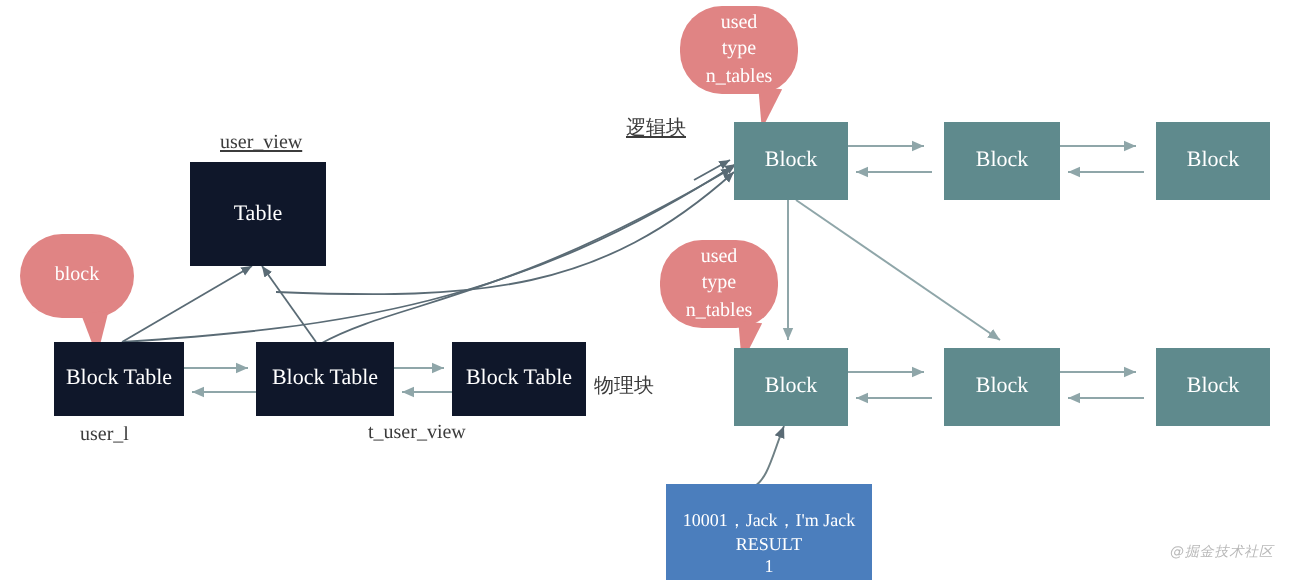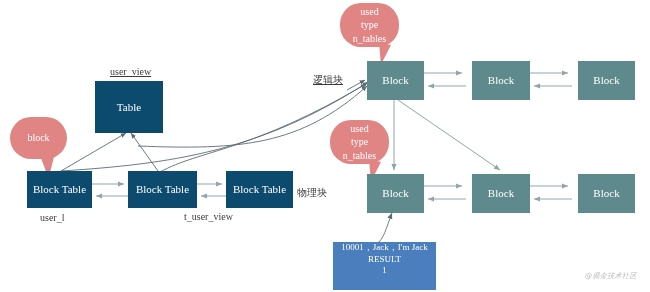--- a/index.html
+++ b/index.html
@@ -29,32 +29,32 @@
     position: absolute;
     box-sizing: border-box;
     display: flex;
     align-items: center;
     justify-content: center;
     text-align: center;
     color: #ffffff;
     line-height: 1.15;
   }
   .orange-box {
-    background: #0c4a6e;
+    background: #0f172a;
     font-size: 11px;
   }
   .teal-box {
     background: #5f8a8d;
     font-size: 11px;
   }
   .blue-box {
     background: #4b7ebd;
     font-size: 9px;
     flex-direction: column;
-    justify-content: flex-start;
+    justify-content: flex-end;
     line-height: 1.3;
   }
   .blue-box span { display: block; white-space: nowrap; }
   .callout {
     position: absolute;
     background: #e08484;
     border-radius: 21px;
     color: #ffffff;
     font-size: 10px;
     text-align: center;
@@ -198,21 +198,21 @@
 
   <div class="node orange-box" style="left:226px; top:171px; width:67px; height:37px;">Block Table</div>
 
   <div class="callout" style="left:340px; top:3px; width:59px; height:44px;">
     <span>used</span>
     <span>type</span>
     <span>n_tables</span>
     <div class="tail" style="left:38px; top:41px; border-left:4px solid transparent; border-right:8px solid transparent; border-top:21px solid #e08484; transform:rotate(6deg);"></div>
   </div>
 
-  <div class="side-label" style="left:313px; top:73px;text-decoration:underline;">逻辑块</div>
+  <div class="side-label" style="left:313px; top:57px;text-decoration:underline;">逻辑块</div>
 
   <div class="node teal-box" style="left:367px; top:61px; width:57px; height:39px;">Block</div>
   <div class="node teal-box" style="left:472px; top:61px; width:58px; height:39px;">Block</div>
   <div class="node teal-box" style="left:578px; top:61px; width:57px; height:39px;">Block</div>
 
   <div class="callout" style="left:330px; top:120px; width:59px; height:44px;">
     <span>used</span>
     <span>type</span>
     <span>n_tables</span>
     <div class="tail" style="left:38px; top:41px; border-left:4px solid transparent; border-right:8px solid transparent; border-top:21px solid #e08484; transform:rotate(6deg);"></div>

